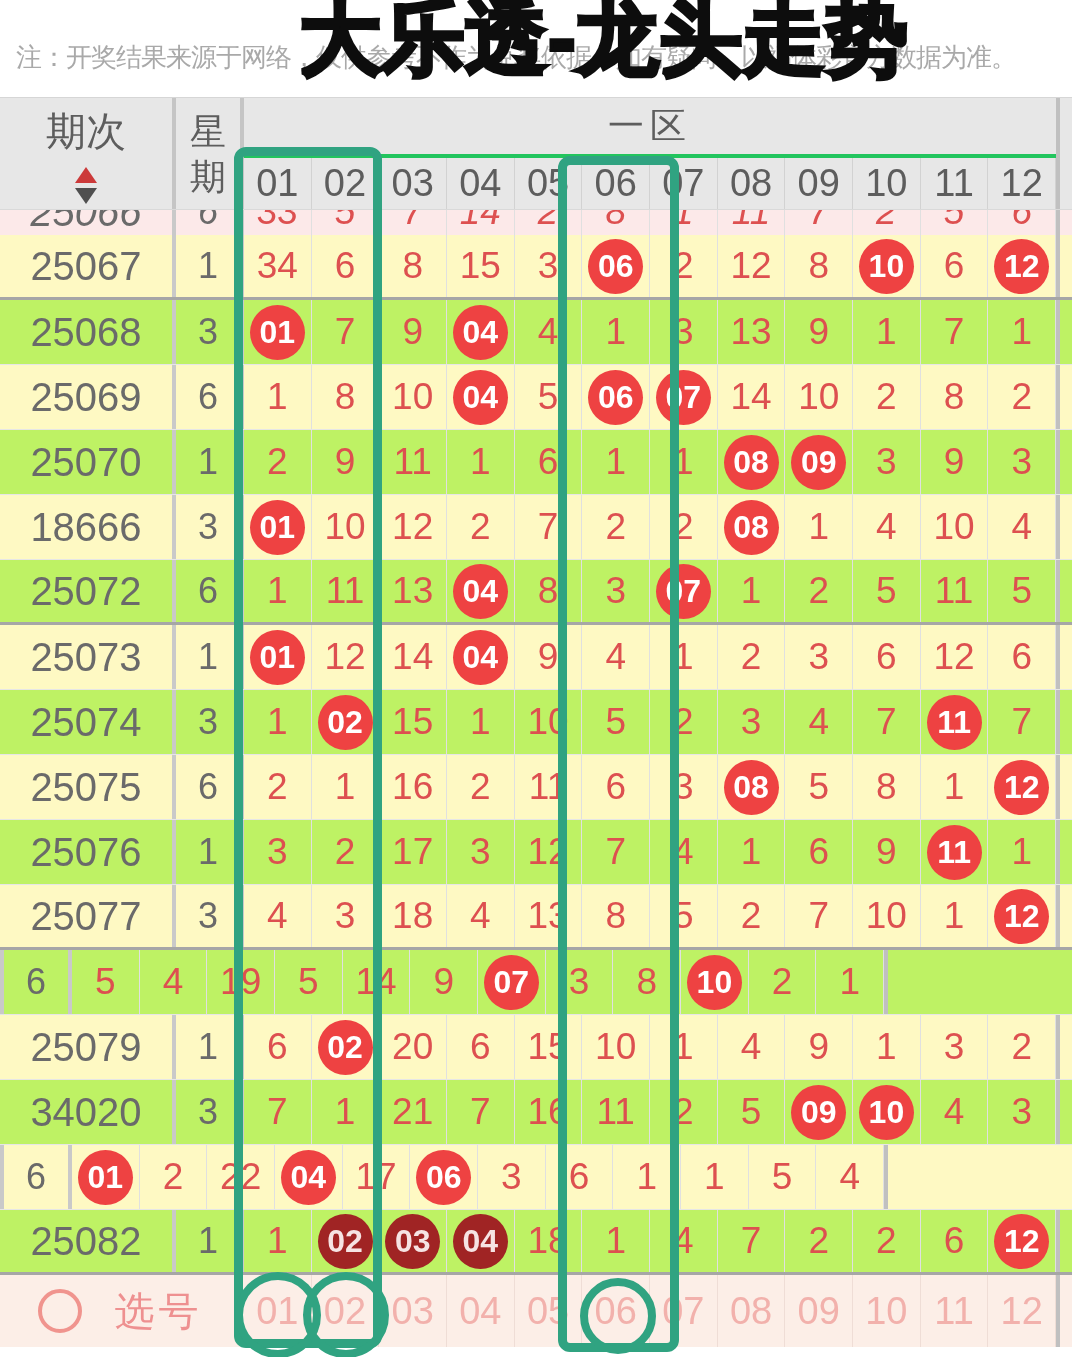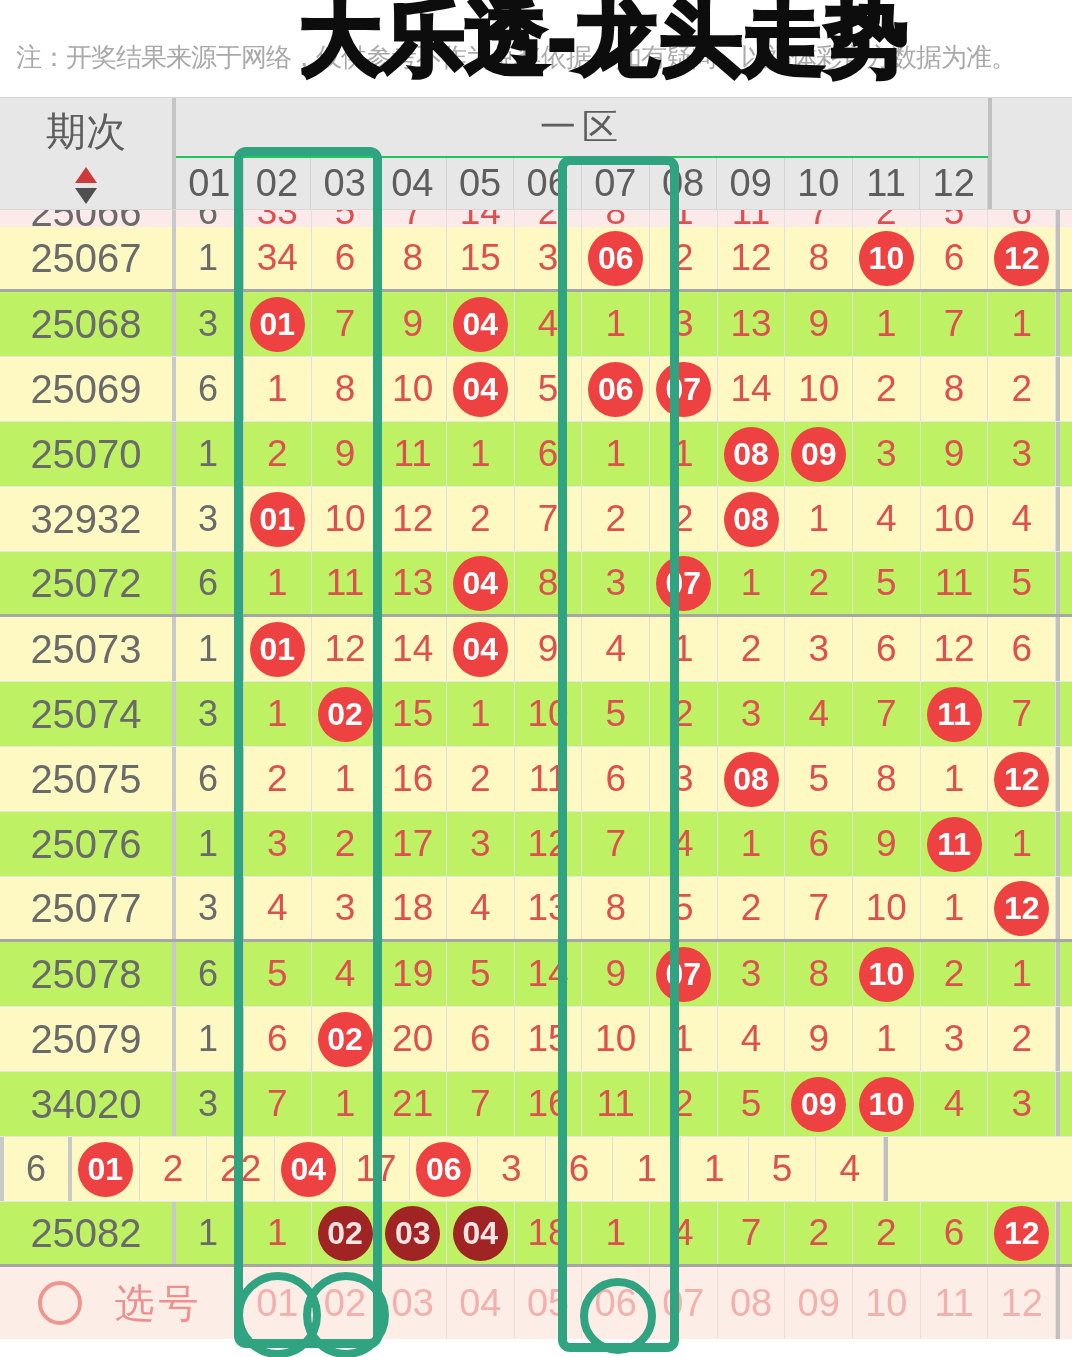--- a/index.html
+++ b/index.html
@@ -21,33 +21,33 @@
                 font-size:40px; color:#5d5d5d;flex-direction:column; }
   .sort { display:inline-flex; flex-direction:column; align-items:center; gap:5px; }
   .tri-up { width:0; height:0; border-left:11px solid transparent; border-right:11px solid transparent;
             border-bottom:16px solid #cc3a3a; }
   .tri-down { width:0; height:0; border-left:11px solid transparent; border-right:11px solid transparent;
             border-top:16px solid #4f4f4f; }
   .hdr-week { width:68px; border-left:4px solid #c5c5c5; display:flex; align-items:center; justify-content:center;
             font-size:36px; color:#5d5d5d; }
   .hdr-week .wk { width:40px; text-align:center; word-break:break-all; line-height:1.25; }
   .hdr-right { width:816px; border-left:4px solid #c5c5c5; display:flex; flex-direction:column; }
-  .hdr-zone { height:60px; border-bottom:2px solid #22c55e; display:flex; align-items:center; justify-content:center;
+  .hdr-zone { height:60px; border-bottom:4px solid #22c55e; display:flex; align-items:center; justify-content:center;
             font-size:36px; color:#5d5d5d; letter-spacing:6px; }
   .hdr-balls { flex:1; display:flex; }
   .hdr-ball { width:68px; border-right:1px solid #d2d2d2; display:flex; align-items:center; justify-content:center;
             font-size:38px; color:#5d5d5d; }
   .hdr-sliver { flex:1; border-left:4px solid #c0c0c0; }
 
   
   .row { display:flex; height:65px; border-bottom:1px solid #e6e6e6; background:#fef9c3; }
   .row.gray { background:#bef264; }
   .row.pink { background:#fce9e9; }
   .row.group { border-bottom:3px solid #a6a6a6; }
-  .partial-wrap { height:17px; overflow:hidden; }
+  .partial-wrap { height:25px; overflow:hidden;font-style:italic; }
   .partial-wrap .row { margin-top:-30px; }
   .cell-period { width:172px; display:flex; align-items:center; justify-content:center;
             font-size:40px; color:#6a6a6a; }
   .cell-week { width:68px; border-left:4px solid #c9c9c9; display:flex; align-items:center; justify-content:center;
             font-size:36px; color:#6a6a6a; }
   .balls { width:816px; border-left:4px solid #c9c9c9; display:flex; }
   .cell-ball { width:68px; border-right:1px solid #e0e0e0; display:flex; align-items:center; justify-content:center; }
   .miss { font-size:37px; color:#dd5050; }
   .ball-drawn { width:55px; height:55px; border-radius:50%; background:#ee4242; color:#fff;
             font-size:32px; font-weight:bold; display:flex; align-items:center; justify-content:center; }
@@ -83,20 +83,23 @@
   <div class="big-title">大乐透-龙头走势</div>
 
   <div class="table">
     <div class="hdr">
       <div class="hdr-period">
         <span>期次</span>
         <span class="sort">
           <span class="tri-up"></span>
           <span class="tri-down"></span>
         </span>
+      </div>
+      <div class="hdr-week">
+        <span class="wk">星期</span>
       </div>
       <div class="hdr-right">
         <div class="hdr-zone">一区</div>
         <div class="hdr-balls" id="ball-headers">
             <div class="hdr-ball">01</div>
             <div class="hdr-ball">02</div>
             <div class="hdr-ball">03</div>
             <div class="hdr-ball">04</div>
             <div class="hdr-ball">05</div>
             <div class="hdr-ball">06</div>
@@ -323,21 +326,21 @@
             <div class="cell-ball">
               <span class="miss">9</span>
             </div>
             <div class="cell-ball">
               <span class="miss">3</span>
             </div>
           </div>
           <div class="row-sliver"></div>
         </div>
         <div class="row white">
-          <div class="cell-period">32932</div>
+          <div class="cell-period">18666</div>
           <div class="cell-week">3</div>
           <div class="balls">
             <div class="cell-ball">
               <span class="ball-drawn">01</span>
             </div>
             <div class="cell-ball">
               <span class="miss">10</span>
             </div>
             <div class="cell-ball">
               <span class="miss">12</span>
@@ -624,21 +627,20 @@
             <div class="cell-ball">
               <span class="miss">1</span>
             </div>
             <div class="cell-ball">
               <span class="ball-drawn">12</span>
             </div>
           </div>
           <div class="row-sliver"></div>
         </div>
         <div class="row gray">
-          <div class="cell-period">25078</div>
           <div class="cell-week">6</div>
           <div class="balls">
             <div class="cell-ball">
               <span class="miss">5</span>
             </div>
             <div class="cell-ball">
               <span class="miss">4</span>
             </div>
             <div class="cell-ball">
               <span class="miss">19</span>

